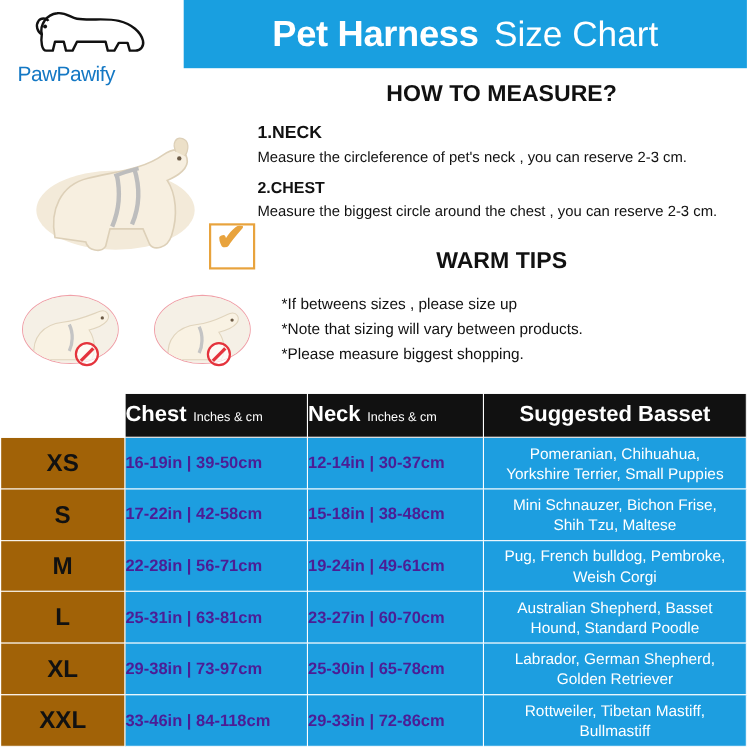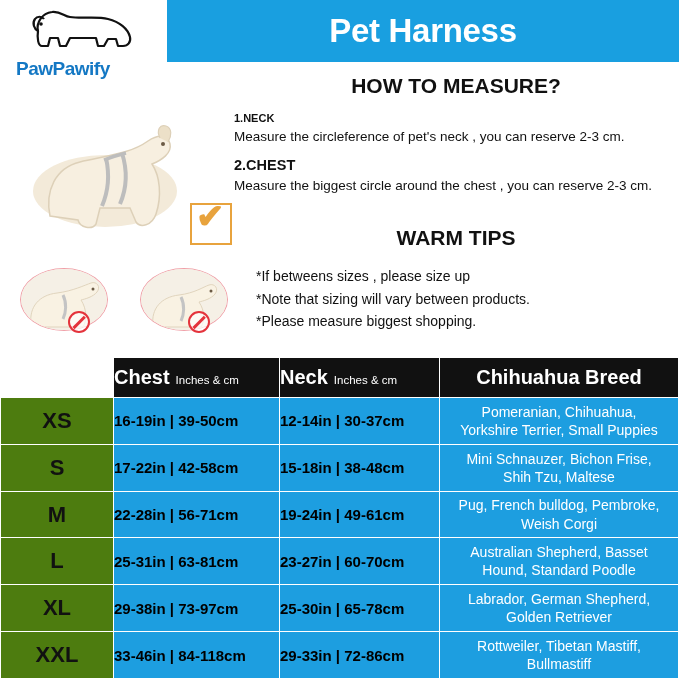--- a/index.html
+++ b/index.html
@@ -18,38 +18,38 @@
   }
   .logo-area {
     position:absolute; left:0; top:0; width:167px; height:95px;
     background:#ffffff; z-index:5;
   }
   .logo-dog {
     position:absolute; left:30px; top:5px; width:105px; height:48px;
   }
   .logo-text {
     position:absolute; left:16px; top:58px; width:140px;
-    font-size:19px; font-weight:bold; color:#1478c4; letter-spacing:-0.5px;
+    font-size:19px; font-weight:normal; color:#1478c4; letter-spacing:-0.5px;
   }
   .logo-text .paw2 { color:#1478c4; }
   .header-title {
     position:absolute; left:167px; top:0; width:512px; height:62px;
     display:flex; align-items:center; justify-content:center; gap:14px;
     color:#ffffff;
   }
   .header-title .bold { font-size:33px; font-weight:bold; letter-spacing:-0.3px; }
   .header-title .light { font-size:32px; font-weight:300; letter-spacing:0px; }
 
   
   .howto-title {
     position:absolute; left:233px; top:74px; width:446px;
     text-align:center; font-size:21px; font-weight:bold; color:#111;
   }
   .howto-body { position:absolute; left:234px; top:110px; width:440px; color:#111; }
-  .howto-body .lead { font-size:11px; font-weight:bold; margin-top:2px; }
+  .howto-body .lead { font-size:16px; font-weight:bold; margin-top:2px; }
   .howto-body .desc { font-size:13.5px; margin-top:4px; line-height:1.3; }
   .howto-body .lead2 { font-size:14.5px; font-weight:bold; margin-top:11px; }
 
   .tips-title {
     position:absolute; left:233px; top:226px; width:446px;
     text-align:center; font-size:21px; font-weight:bold; color:#111;
   }
   .tips-body { position:absolute; left:256px; top:265px; width:420px; color:#111; }
   .tips-body div { font-size:14px; line-height:1.62; }
 
@@ -92,43 +92,44 @@
   .hdr-cell {
     background:#111111; color:#ffffff; height:40px; vertical-align:middle;
     padding-left:14px;
   }
   .hdr-cell .big { font-size:20px; font-weight:bold; }
   .hdr-cell .small { font-size:11.5px; font-weight:normal; margin-left:6px; }
   .hdr-breed { text-align:center; padding-left:0; }
   .hdr-breed .big { font-size:20px; font-weight:bold; }
 
   .size-cell {
-    width:113px; background:#4d7c0f; color:#111; font-size:22px; font-weight:bold;
+    width:113px; background:#a16207; color:#111; font-size:22px; font-weight:bold;
     text-align:center; vertical-align:middle; border-left:none;
     border-top:1px solid #1d9ee0; border-bottom:1px solid #1d9ee0; border-right:1px solid #1d9ee0;
   }
   .val-cell {
-    background:#1d9ee0; color:#000000; font-size:15px; font-weight:bold;
+    background:#1d9ee0; color:#4c1d95; font-size:15px; font-weight:bold;
     padding-left:14px; vertical-align:middle;
   }
   .breed-cell {
     background:#1d9ee0; color:#ffffff; font-size:14px; text-align:center;
     vertical-align:middle; line-height:1.3; padding:3px 6px;
   }
   .col-chest { width:166px; }
   .col-neck { width:160px; }
 </style>
 </head>
 <body>
 
 <div class="page">
 
   <div class="header">
     <div class="header-title">
       <span class="bold">Pet Harness</span>
+      <span class="light">Size Chart</span>
     </div>
   </div>
 
   <div class="logo-area">
     <svg class="logo-dog" viewBox="0 0 105 48">
       <path d="M8 26 C6 18 12 8 22 7 C30 6 34 11 40 12 C52 14 66 11 78 14 C90 17 98 24 100 32 C101 37 98 41 93 41 L88 41 L86 34 L78 34 L74 41 L68 41 L66 33 L40 33 L36 41 L30 41 L28 33 L20 33 L18 41 L12 41 C8 41 7 33 8 26 Z" fill="none" stroke="#111" stroke-width="2.2" stroke-linejoin="round"></path>
       <path d="M8 26 C4 24 2 18 5 14 C7 11 12 11 14 14" fill="none" stroke="#111" stroke-width="2.2"></path>
       <circle cx="11" cy="19" r="1.8" fill="#111"></circle>
     </svg>
     <div class="logo-text">
@@ -189,21 +190,21 @@
     <tbody>
       <tr>
         <td class="hdr-blank"></td>
         <td class="hdr-cell col-chest">
           <span class="big">Chest</span><span class="small">Inches &amp; cm</span>
         </td>
         <td class="hdr-cell col-neck">
           <span class="big">Neck</span><span class="small">Inches &amp; cm</span>
         </td>
         <td class="hdr-cell hdr-breed">
-          <span class="big">Chihuahua Breed</span>
+          <span class="big">Suggested Basset</span>
         </td>
       </tr>
 
       <tr>
         <td class="size-cell">XS</td>
         <td class="val-cell">16-19in | 39-50cm</td>
         <td class="val-cell">12-14in | 30-37cm</td>
         <td class="breed-cell" style="white-space:pre-line">Pomeranian,  Chihuahua,
 Yorkshire Terrier,  Small Puppies</td>
       </tr>

